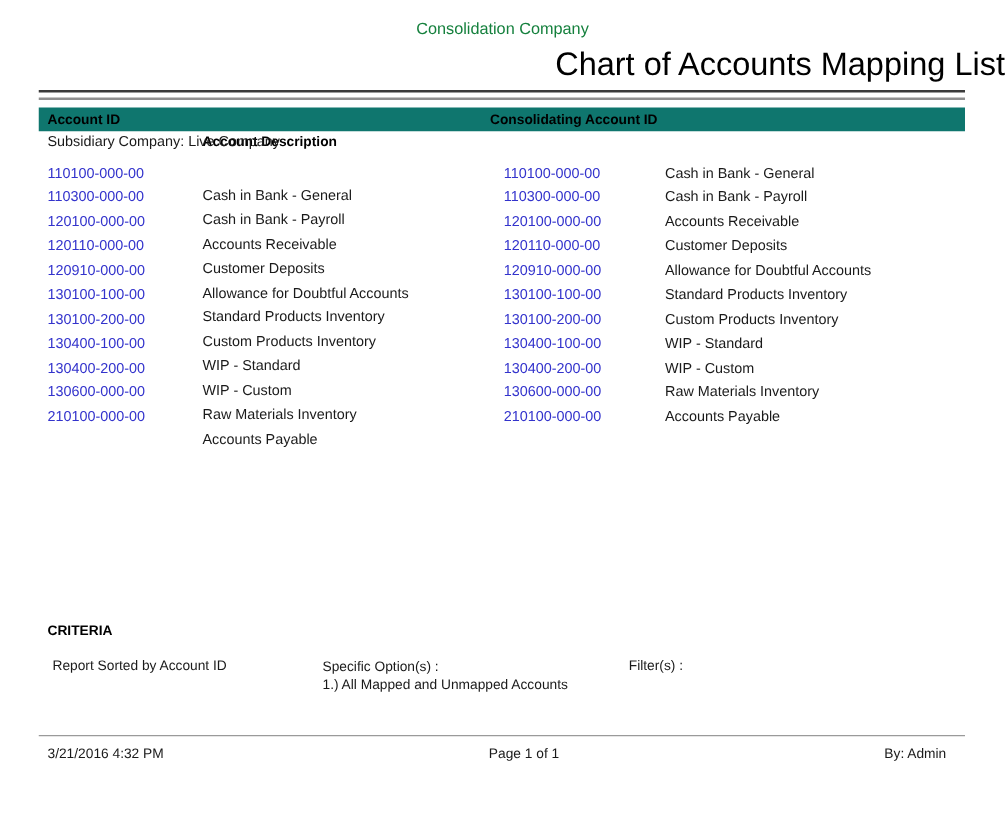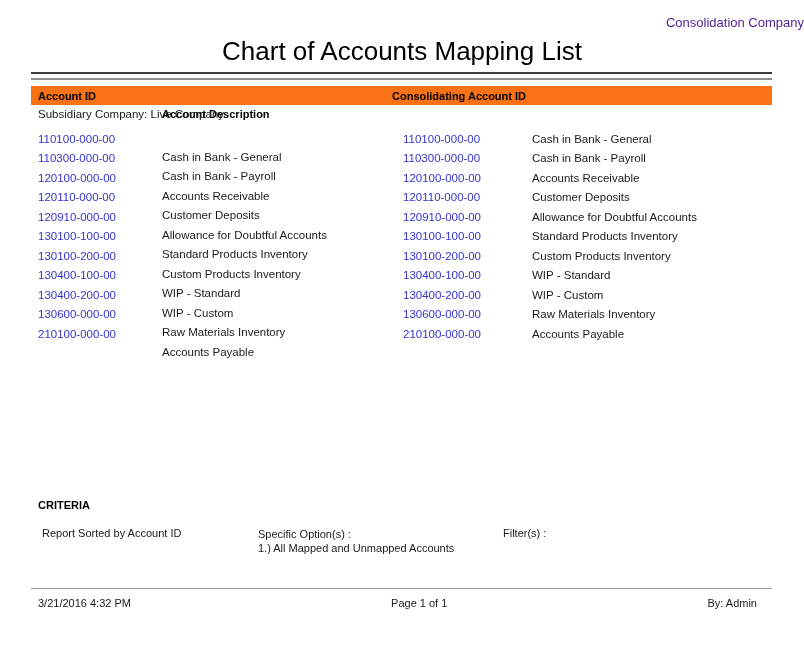--- a/index.html
+++ b/index.html
@@ -6,34 +6,34 @@
   body {
     width: 804px; height: 672px;
     background: #ffffff;
     font-family: "Liberation Sans", sans-serif;
     color: #1a1a1a;
     position: relative;
     overflow: hidden;
   }
   .company-name {
     position: absolute; top: 15px; left: 0; width: 100%;
-    text-align: right; font-size: 13px; color: #4c1d95;
+    text-align: center; font-size: 13px; color: #15803d;
   }
   .report-title {
     position: absolute; top: 36px; left: 0; width: 100%;
-    text-align: center; font-size: 26px; color: #000;
+    text-align: right; font-size: 26px; color: #000;
   }
   .rule-wrap { position: absolute; left: 31px; right: 32px; top: 72px; }
   .rule-dark { height: 2px; background: #3b3b3b; }
   .rule-gap { height: 4px; }
   .rule-gray { height: 2px; background: #8f8f8f; }
 
   .col-head {
     position: absolute; left: 31px; right: 32px; top: 86px; height: 19px;
-    background: #f97316;
+    background: #0f766e;
     display: flex; align-items: center;
     font-size: 11px; font-weight: bold; color: #000;
   }
   .c1 { width: 131px; box-sizing: border-box; padding-left: 7px; flex: 0 0 auto; }
   .c2 { width: 230px; box-sizing: border-box; flex: 0 0 auto; margin-top: 36px; }
   .c3 { width: 140px; box-sizing: border-box; flex: 0 0 auto; }
   .c4 { flex: 1 1 auto; }
 
   .group-row {
     position: absolute; left: 38px; top: 108px;

